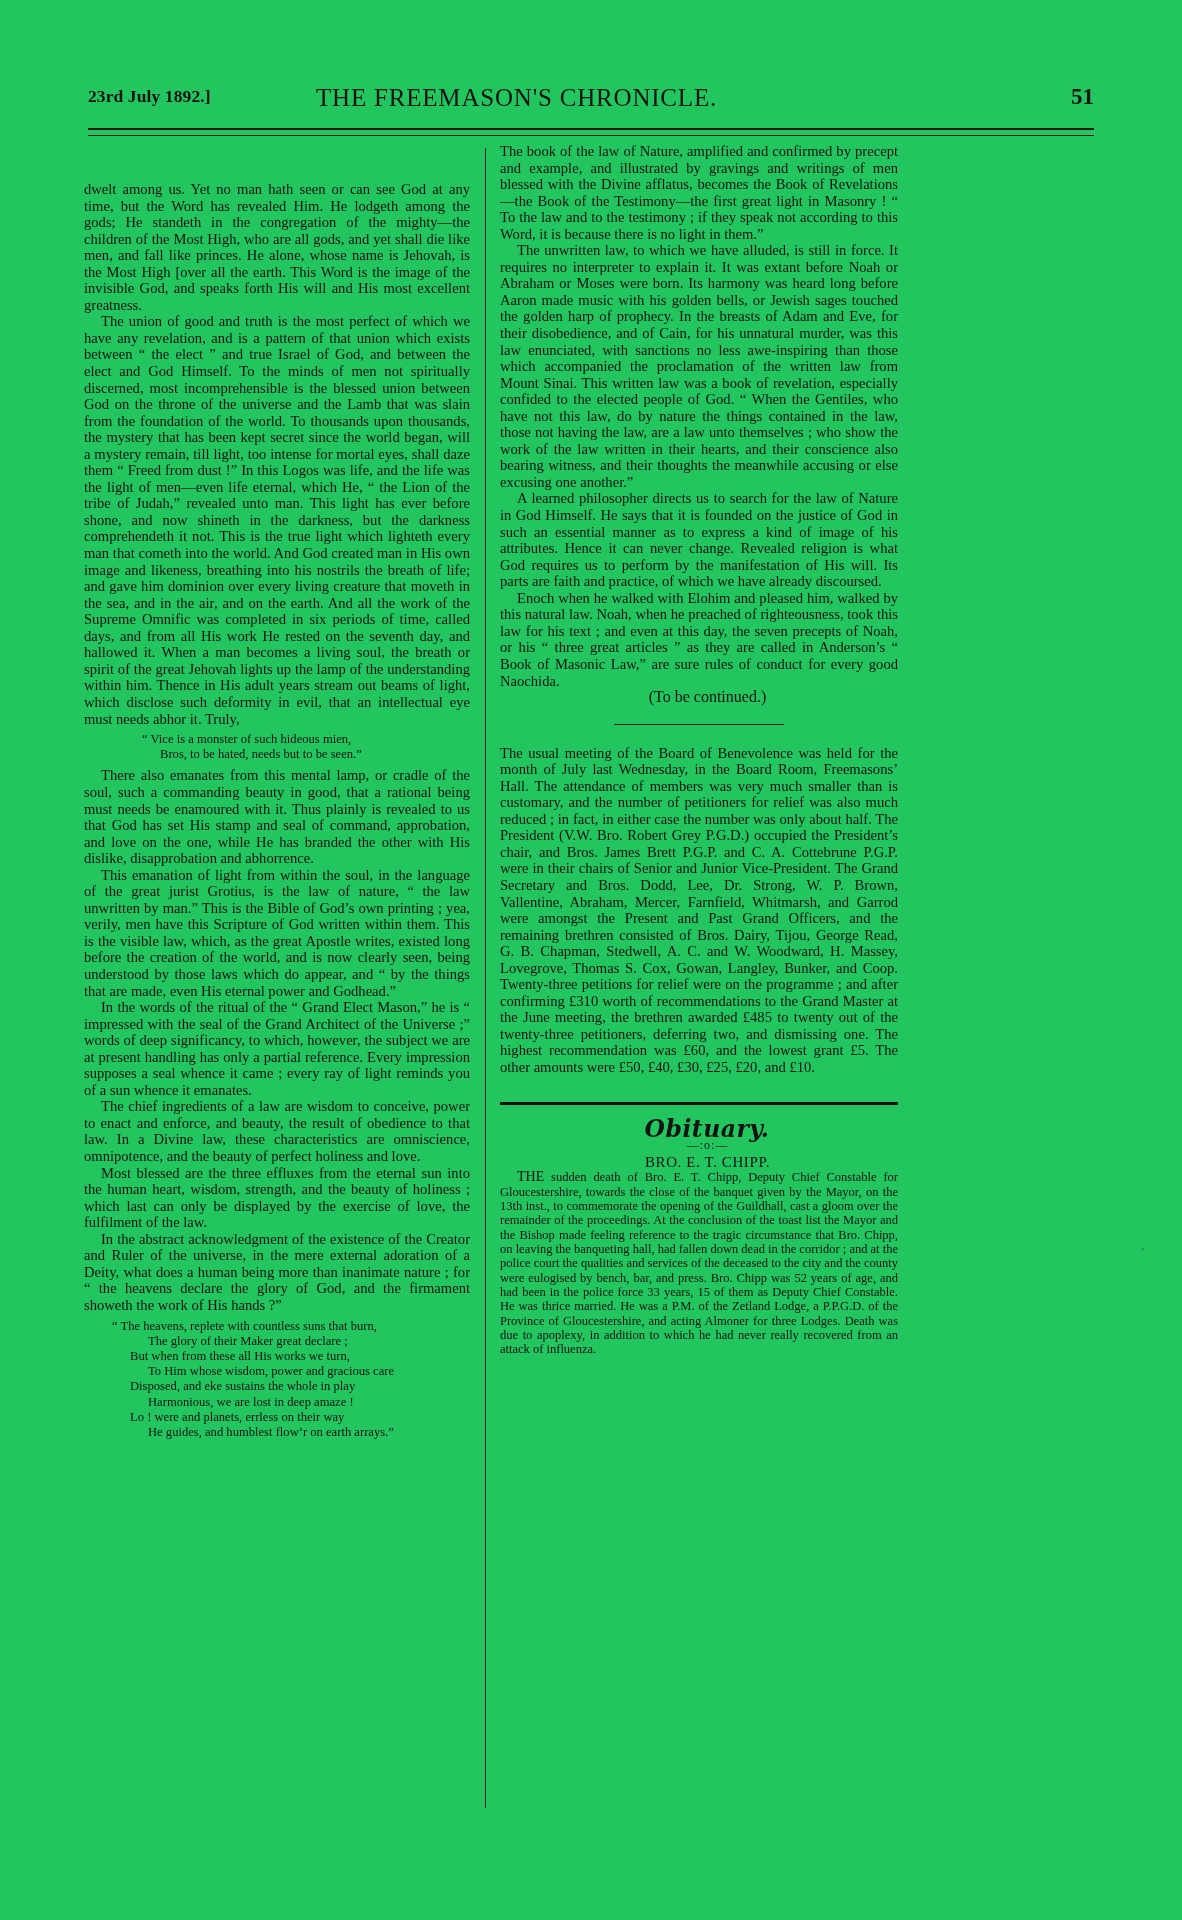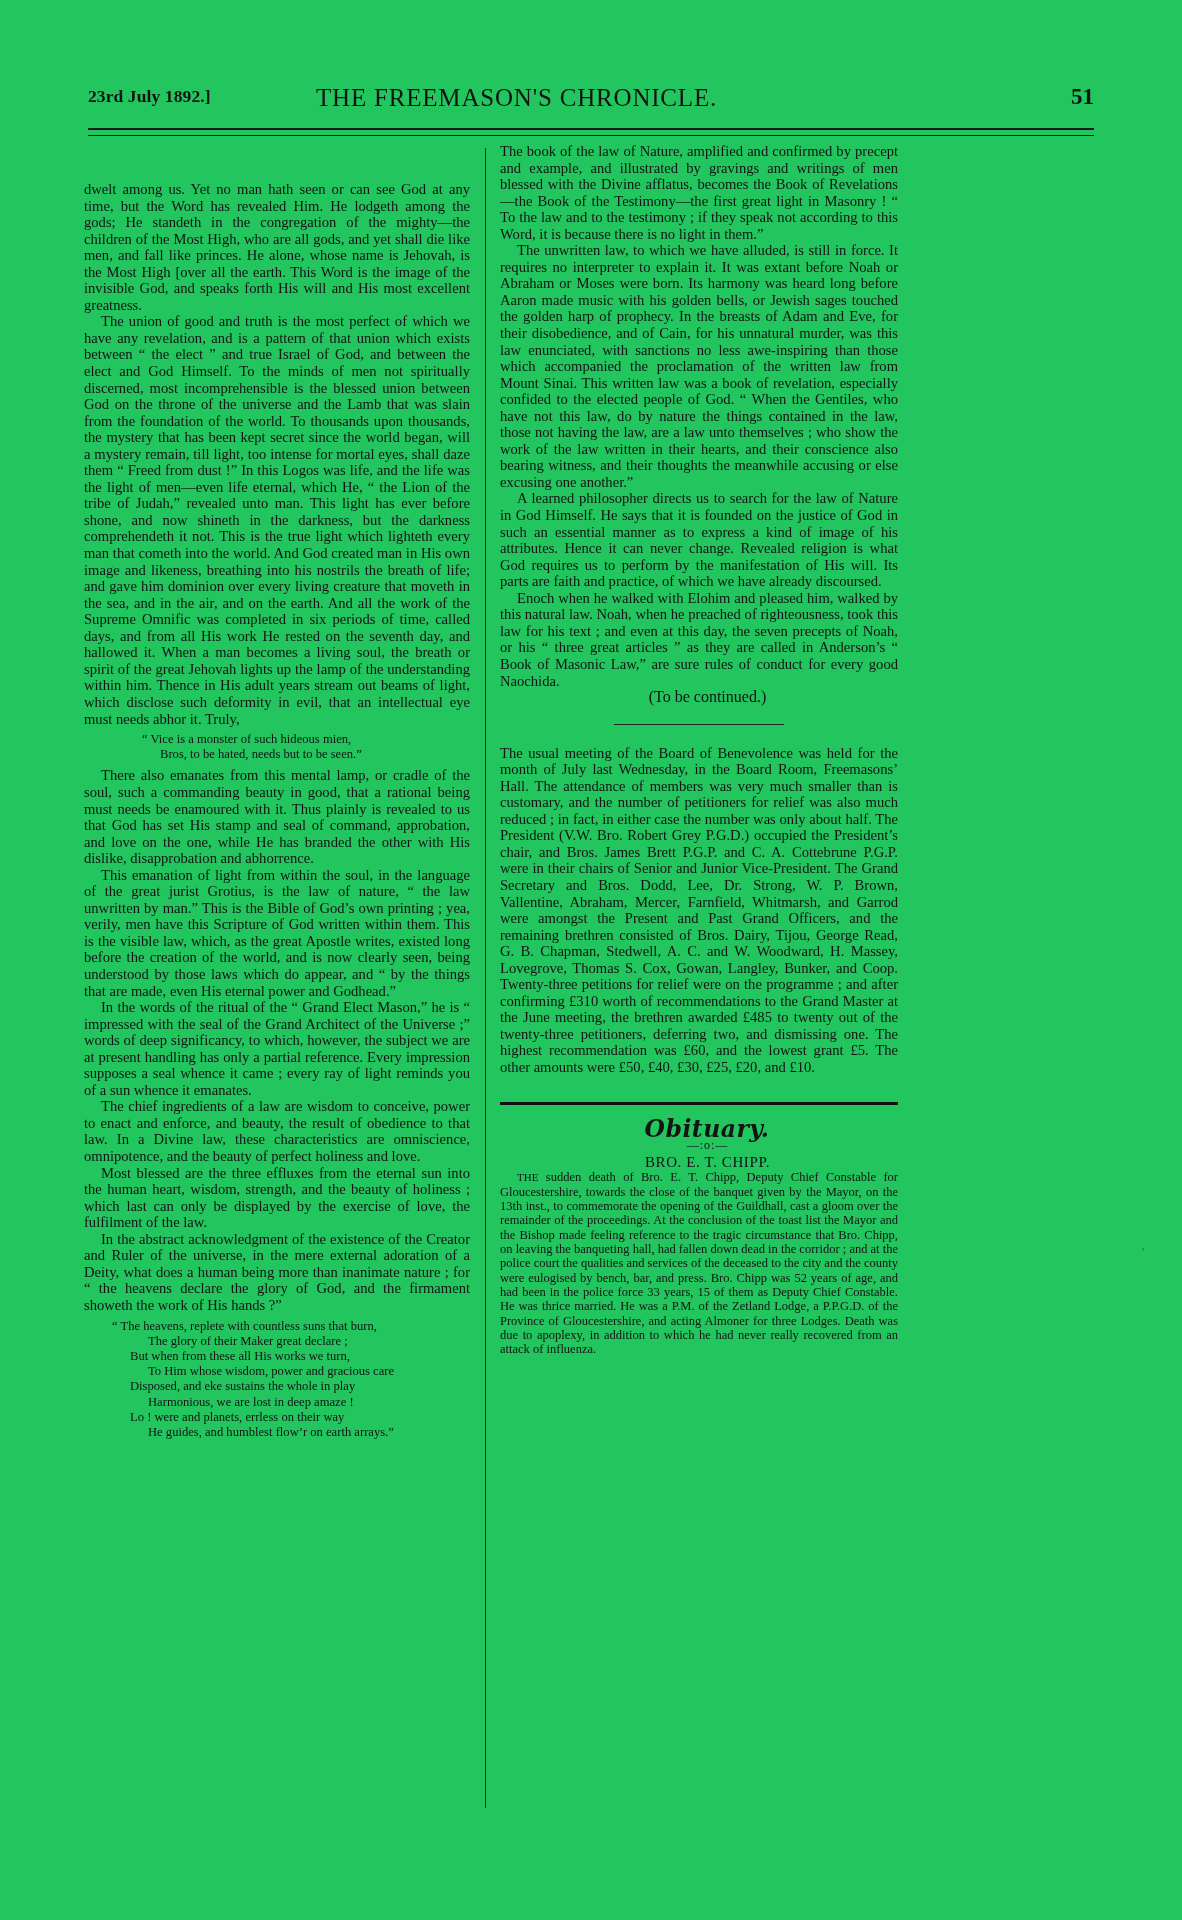--- a/index.html
+++ b/index.html
@@ -158,21 +158,21 @@
     margin: 4px 0 5px 0;
   }
   .obit-body {
     font-size: 12.5px;
     line-height: 14.35px;
     text-align: justify;
     text-indent: 0;
   }
   .obit-body .smallcaps {
     font-variant: small-caps;
-    font-size: 11px;
+    font-size: 14px;
   }
 
   .stray-mark {
     position: absolute;
     right: 38px;
     top: 1245px;
     font-size: 11px;
     color: #444;
   }
 </style>

